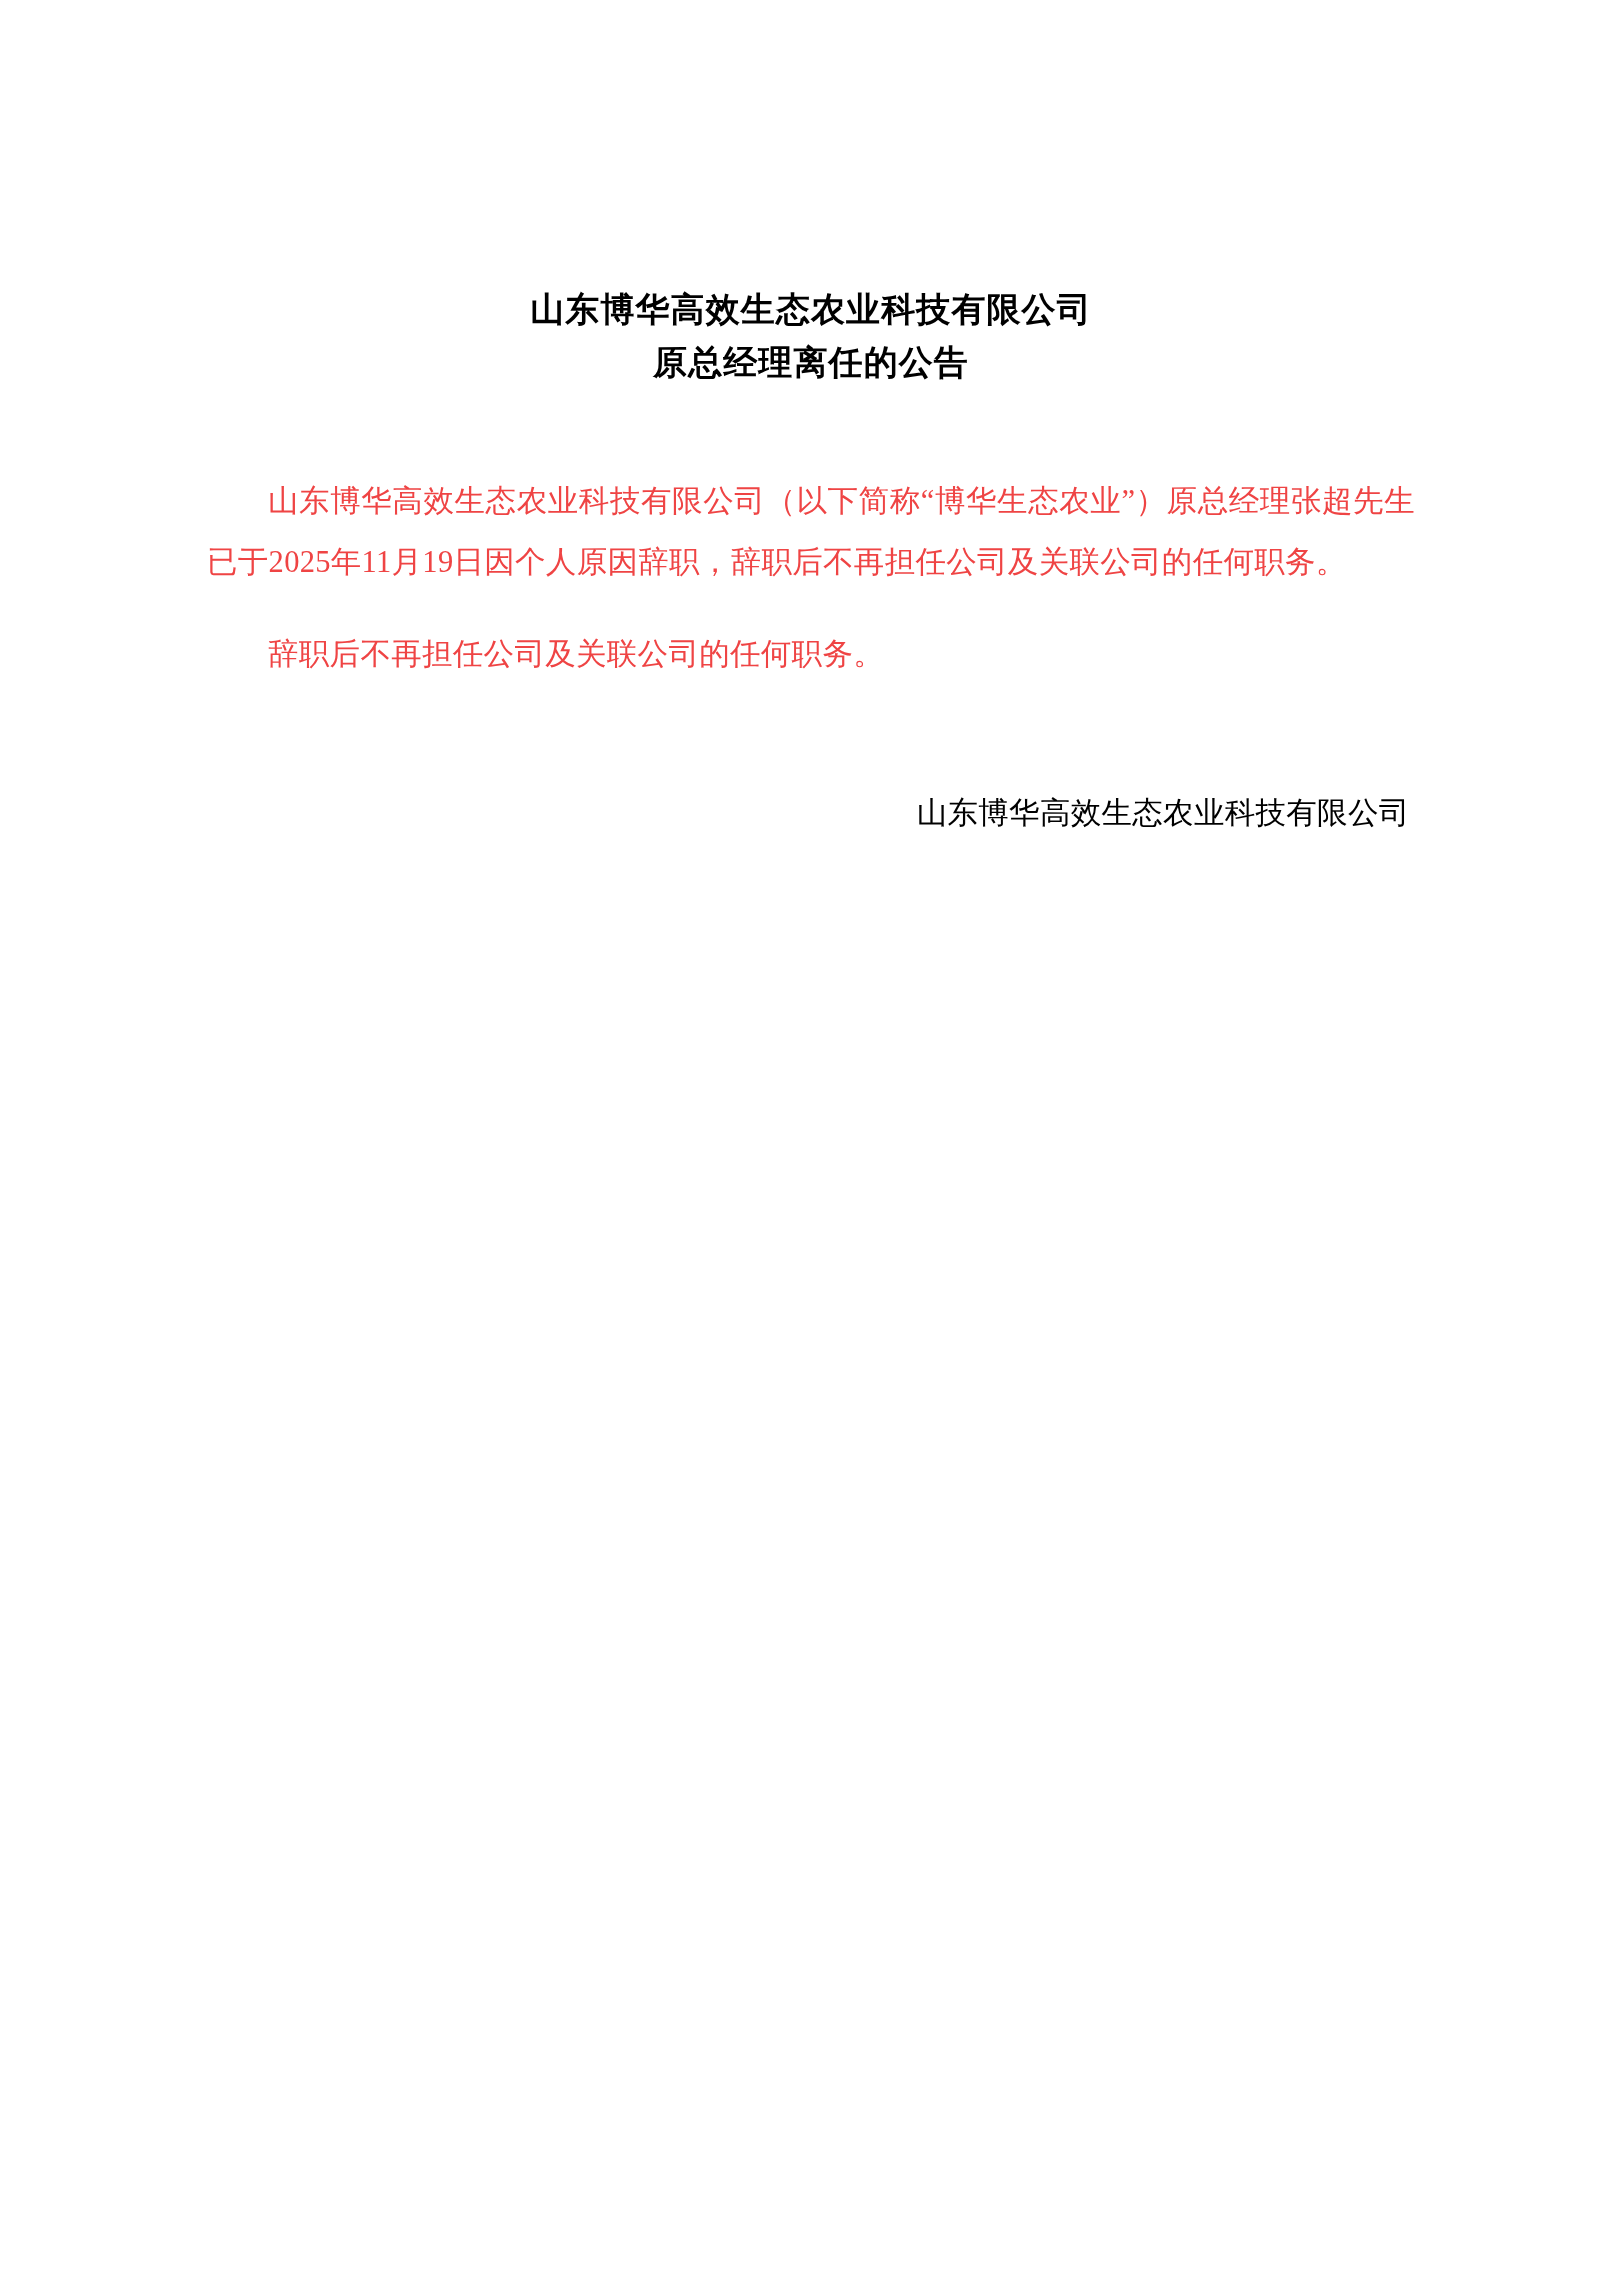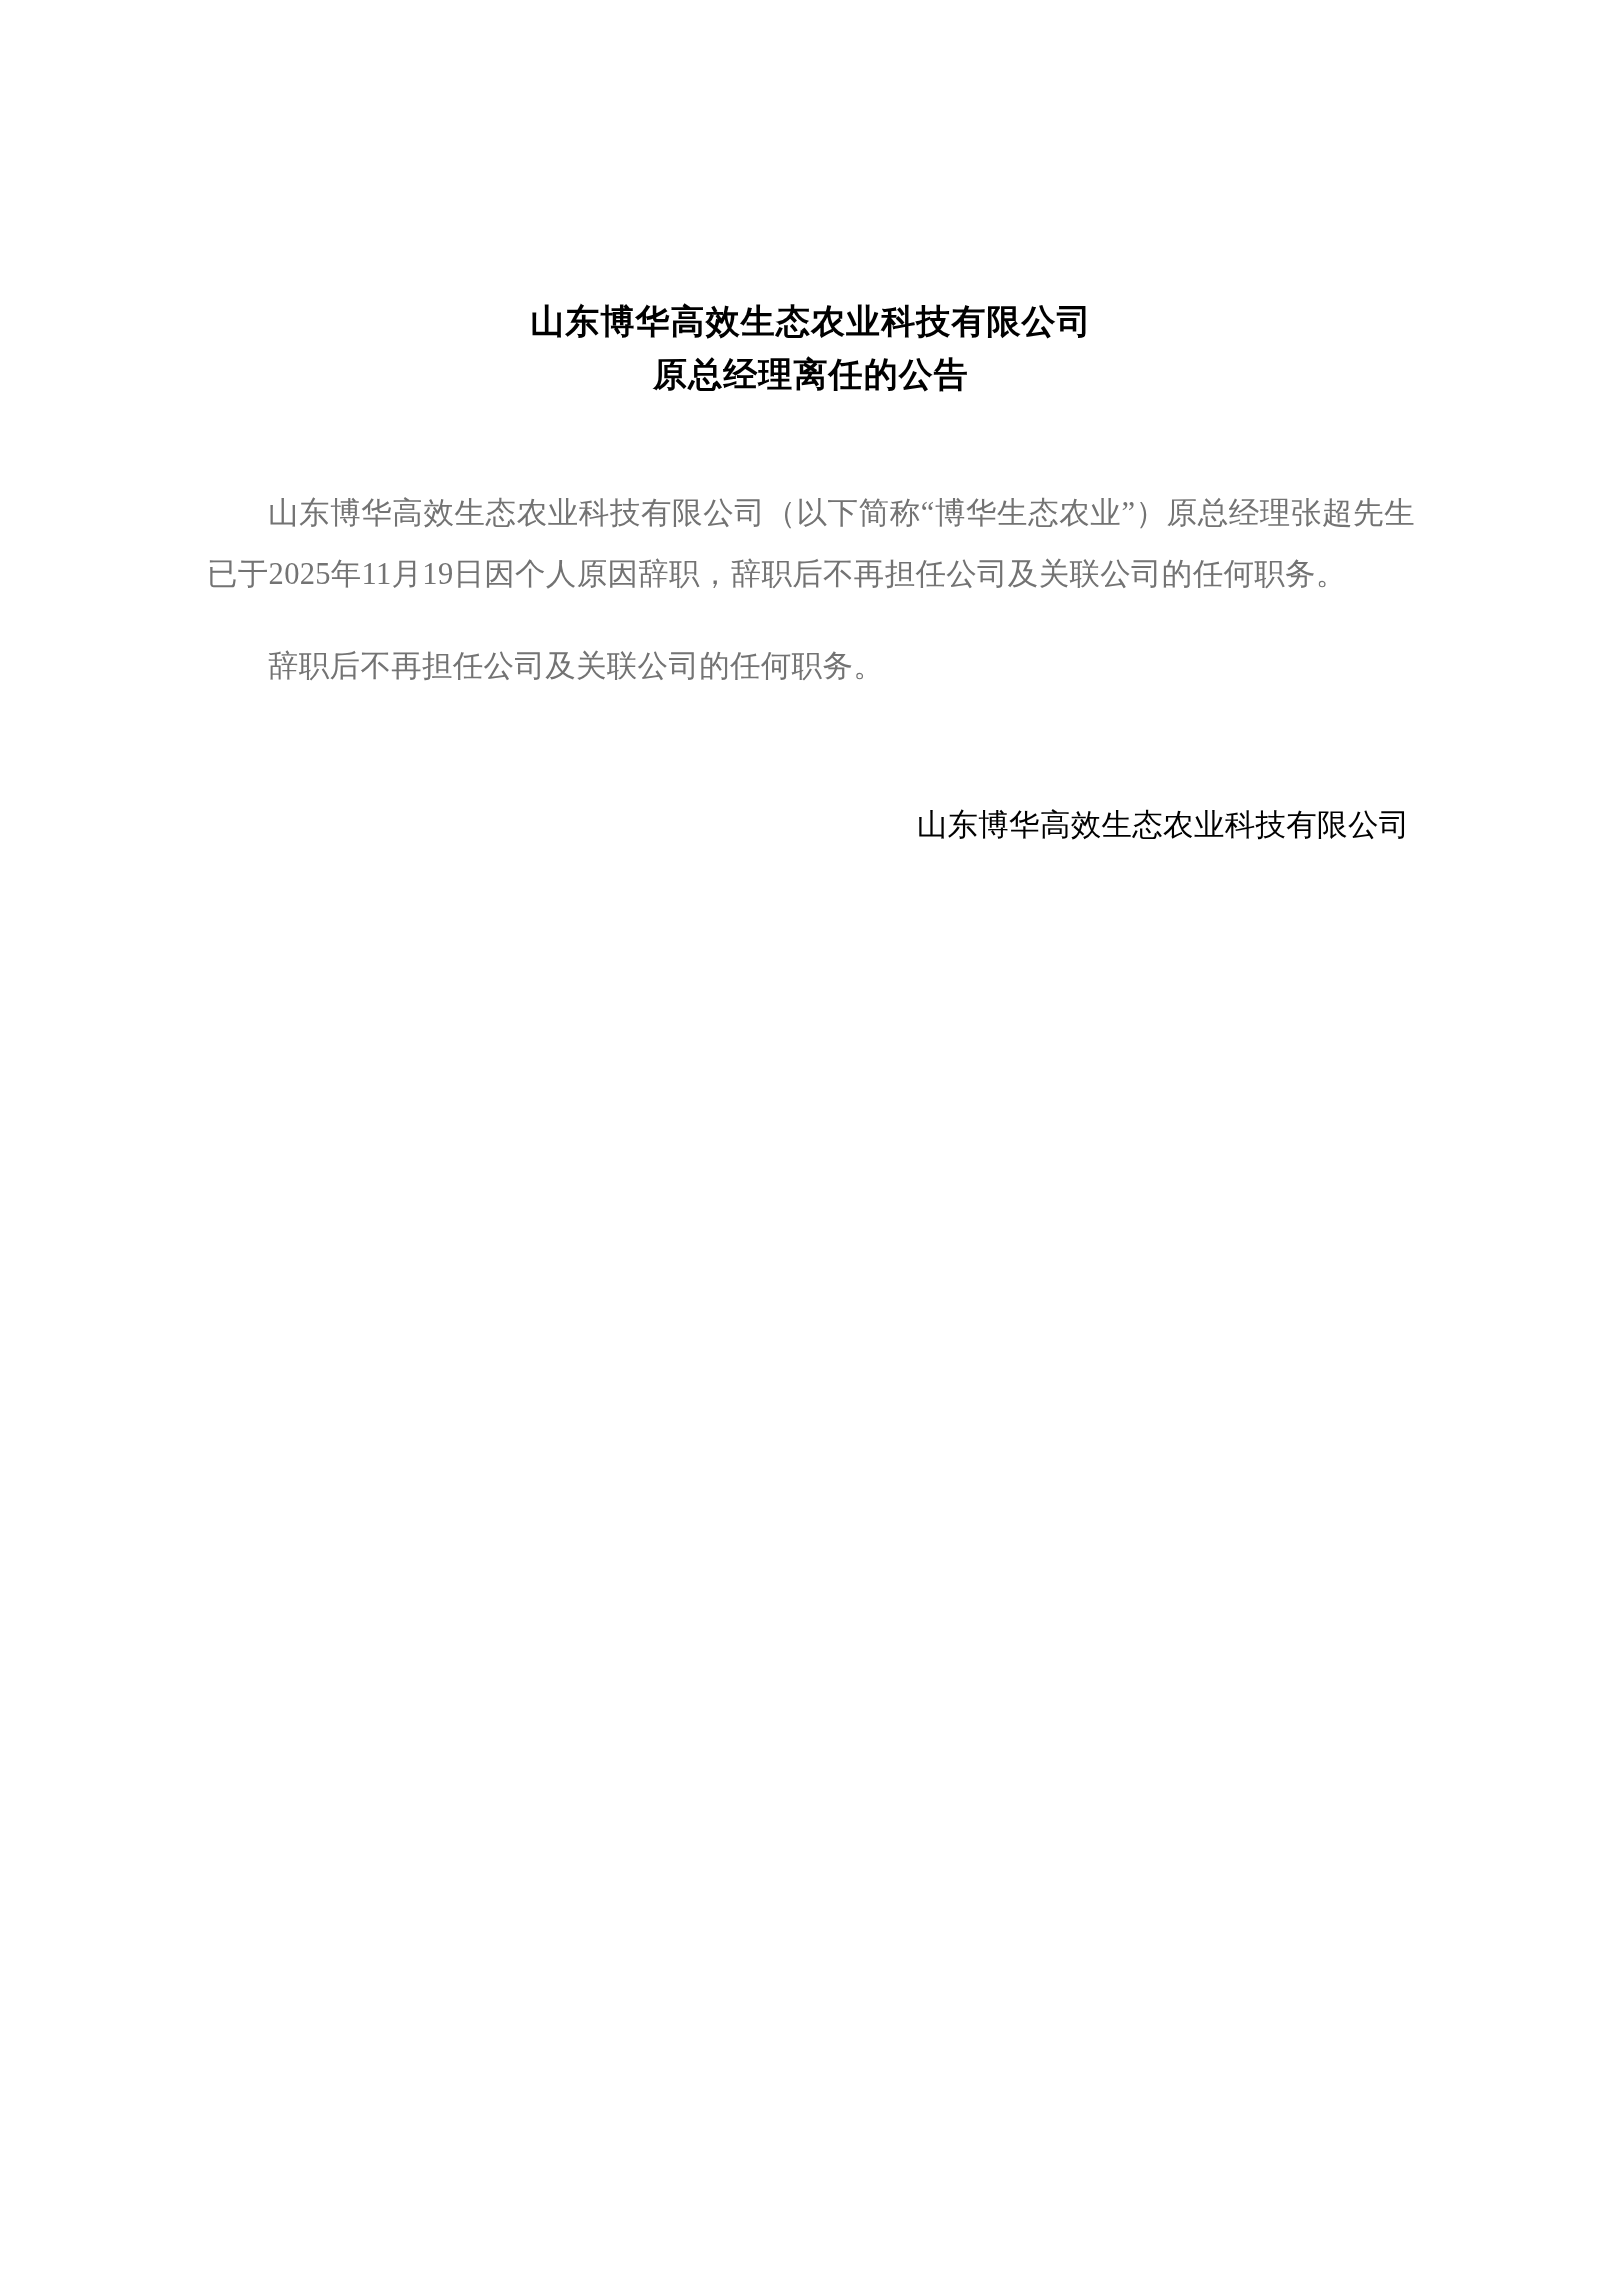--- a/index.html
+++ b/index.html
@@ -16,42 +16,42 @@
     width: 1623px;
     height: 2295px;
     background: #ffffff;
     box-sizing: border-box;
     padding: 0;
     overflow: hidden;
   }
   .content {
     position: absolute;
     left: 207px;
-    top: 12px;
+    top: 0;
     width: 1208px;
   }
   .title-block {
     margin-top: 284px;
     text-align: center;
   }
   .title-line {
     font-size: 34px;
     font-weight: bold;
     letter-spacing: 1.1px;
     line-height: 1.55;
     color: #000000;
   }
   .body-block {
     margin-top: 82px;
   }
   .para {
     font-size: 30.5px;
     line-height: 2.0;
     text-indent: 2em;
-    color: #737373;
+    color: #ef4444;
     letter-spacing: 0.3px;
     text-align: justify;
   }
   .para.tight {
     margin-top: 0;
   }
   .sign-block {
     margin-top: 98px;
     text-align: right;
     padding-right: 5.5px;

